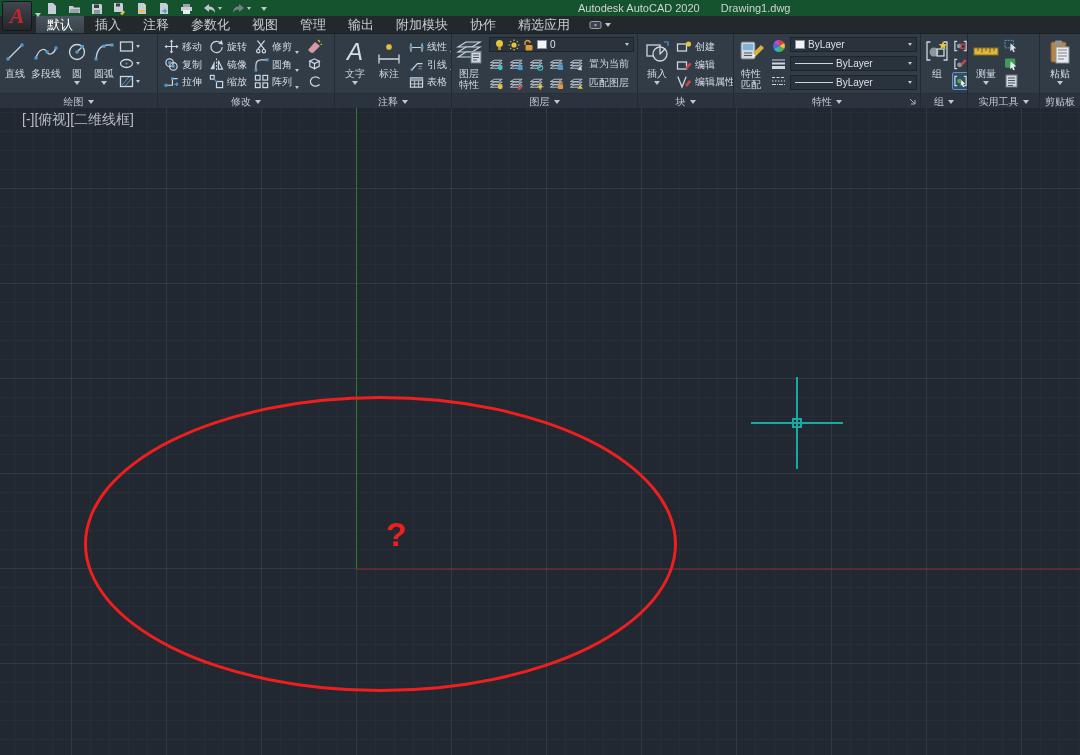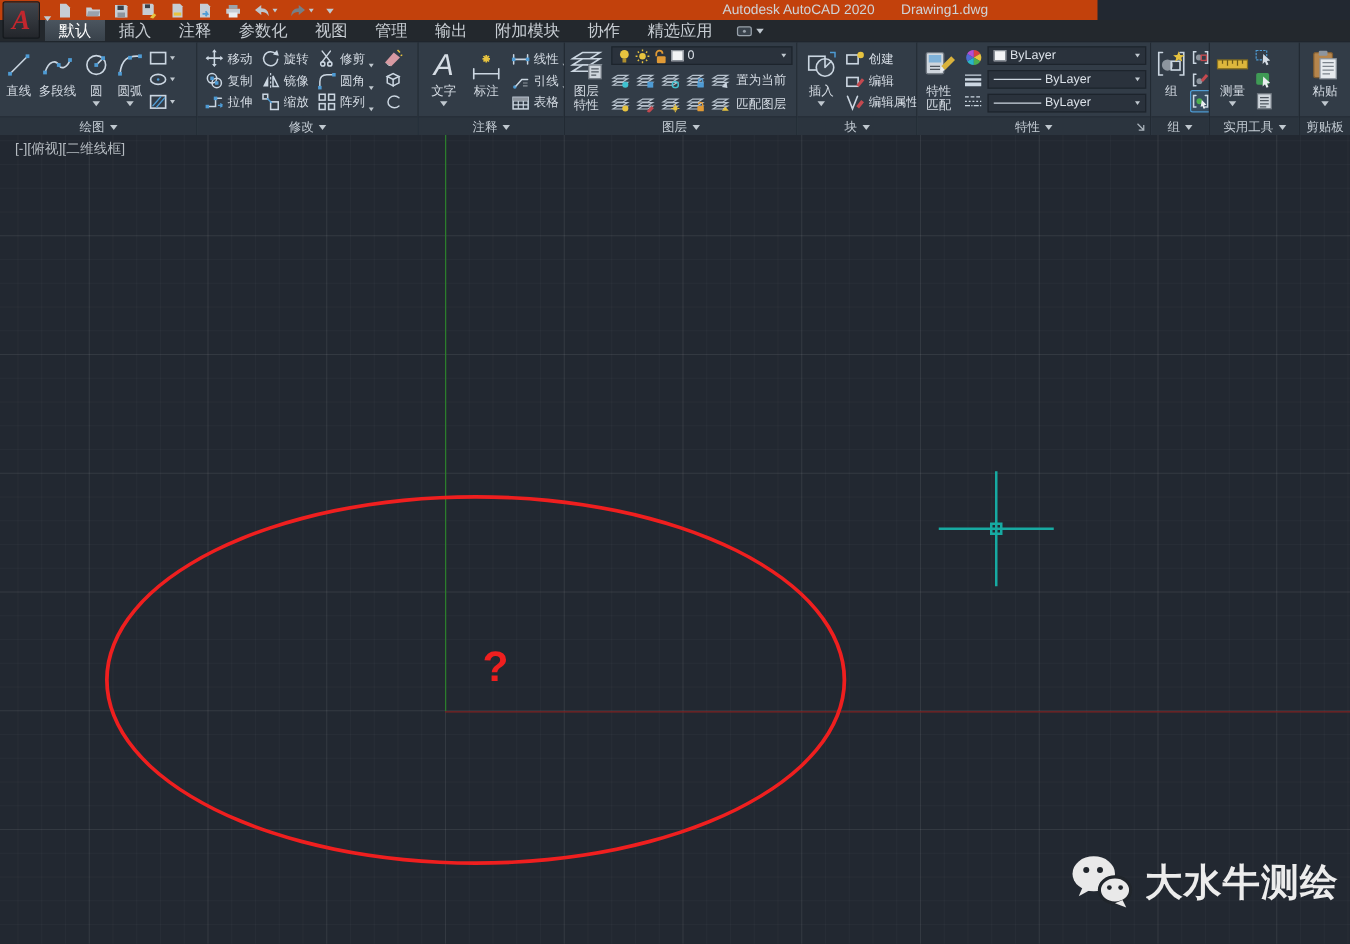--- a/index.html
+++ b/index.html
@@ -1,18 +1,18 @@
 <!DOCTYPE html>
 <html style="--ellipse: #ef1f1f; --axis-x: #7c2222; --axis-y: #2c7d2c; --crosshair: #17aaa2; --canvas-bg: #222831; --ribbon-bg: #323c47; --accent-blue: #4e9bd4; --accent-yellow: #e7c33f;"><head>
 <meta charset="utf-8">
 <style>
   *{margin:0;padding:0;box-sizing:border-box}
   html,body{width:1080px;height:755px;overflow:hidden;background:#222831;
     font-family:"Liberation Sans","DejaVu Sans",sans-serif}
-  .bar-top{position:absolute;top:0;left:0;width:878px;height:16px;background:#c2410c}
+  .bar-top{position:absolute;top:0;left:0;width:1080px;height:16px;background:#14532d}
   .title-text{position:absolute;top:2px;left:578px;font-size:11px;color:#cfd3d7;white-space:nowrap}
   .title-text .doc{margin-left:18px}
   .logo{position:absolute;top:1px;left:2px;width:30px;height:30px;z-index:9;
     background:linear-gradient(#41464d,#23262b);border:1px solid #15181c;border-radius:2px;
     display:flex;align-items:center;justify-content:center;
     color:#c2272e;font-weight:bold;font-style:italic;font-size:22px;font-family:"Liberation Serif","DejaVu Serif",serif}
   .logo-car{position:absolute;top:13px;left:35px;z-index:9}
   .qat{position:absolute;top:2px;left:46px;height:13px;display:flex;align-items:center;gap:10px}
   .qat .grp{display:flex;align-items:center;gap:2px}
   .tabs{position:absolute;top:16px;left:0;width:1080px;height:17px;background:#23282d;display:flex;padding-left:36px}
@@ -44,21 +44,21 @@
   .launcher{position:absolute;right:4px;top:4px}
   
   .canvas{position:absolute;top:108px;left:0;width:1080px;height:647px;background:var(--canvas-bg,#222831);overflow:hidden;
     background-image:
       linear-gradient(90deg,rgba(255,255,255,.055) 1px,transparent 1px),
       linear-gradient(0deg,rgba(255,255,255,.055) 1px,transparent 1px),
       linear-gradient(90deg,rgba(255,255,255,.025) 1px,transparent 1px),
       linear-gradient(0deg,rgba(255,255,255,.025) 1px,transparent 1px);
     background-size:95px 100%,100% 95px,19px 100%,100% 19px;
     background-position:71px 0,0 81px,14px 0,0 5px}
-  .vp-label{position:absolute;top:3px;left:12px;font-size:11px;color:#b6bcc2}
+  .vp-label{position:absolute;top:3px;left:22px;font-size:14px;color:#b6bcc2}
   .axis-y{position:absolute;left:356px;top:0;width:1px;height:461px;background:var(--axis-y,#2c7d2c)}
   .axis-x{position:absolute;left:356px;top:461px;width:724px;height:1px;background:var(--axis-x,#7c2222)}
   .ellipse{position:absolute;left:84px;top:288px;width:593px;height:296px;border:3px solid var(--ellipse,#ef1f1f);border-radius:50%}
   .qmark{position:absolute;left:386px;top:407px;color:var(--ellipse,#ef1f1f);font-size:34px;font-weight:bold}
   .ch-h{position:absolute;left:751px;top:314px;width:92px;height:2px;background:var(--crosshair,#17aaa2)}
   .ch-v{position:absolute;left:796px;top:269px;width:2px;height:92px;background:var(--crosshair,#17aaa2)}
   .ch-box{position:absolute;left:792px;top:310px;width:10px;height:10px;border:2px solid var(--crosshair,#17aaa2)}
   .watermark{position:absolute;left:856px;top:575px;display:flex;align-items:center;gap:8px;color:#ececec}
   .watermark .wm-text{font-size:30px;font-weight:bold;letter-spacing:1px}
   svg{display:block}
@@ -902,26 +902,13 @@
 
 <div class="canvas">
   <div class="vp-label">[-][俯视][二维线框]</div>
   <div class="axis-y"></div>
   <div class="axis-x"></div>
   <div class="ellipse"></div>
   <div class="qmark">?</div>
   <div class="ch-h"></div>
   <div class="ch-v"></div>
   <div class="ch-box"></div>
-  <div class="watermark">
-    <svg width="52" height="46" viewBox="0 0 52 46">
-      <ellipse cx="19" cy="16" rx="17" ry="14" fill="#e9e9e9"></ellipse>
-      <path d="M10 27 L7 34 L16 29 Z" fill="#e9e9e9"></path>
-      <circle cx="13" cy="13" r="2.4" fill="#20252b"></circle>
-      <circle cx="24" cy="13" r="2.4" fill="#20252b"></circle>
-      <ellipse cx="36" cy="29" rx="12.5" ry="10.5" fill="#e9e9e9" stroke="#20252b" stroke-width="2.5"></ellipse>
-      <path d="M42 37 L45 43 L36 39.5 Z" fill="#e9e9e9"></path>
-      <circle cx="31.5" cy="27" r="1.9" fill="#20252b"></circle>
-      <circle cx="40.5" cy="27" r="1.9" fill="#20252b"></circle>
-    </svg>
-    <span class="wm-text">大水牛测绘</span>
-  </div>
 </div>
 
 </body></html>

